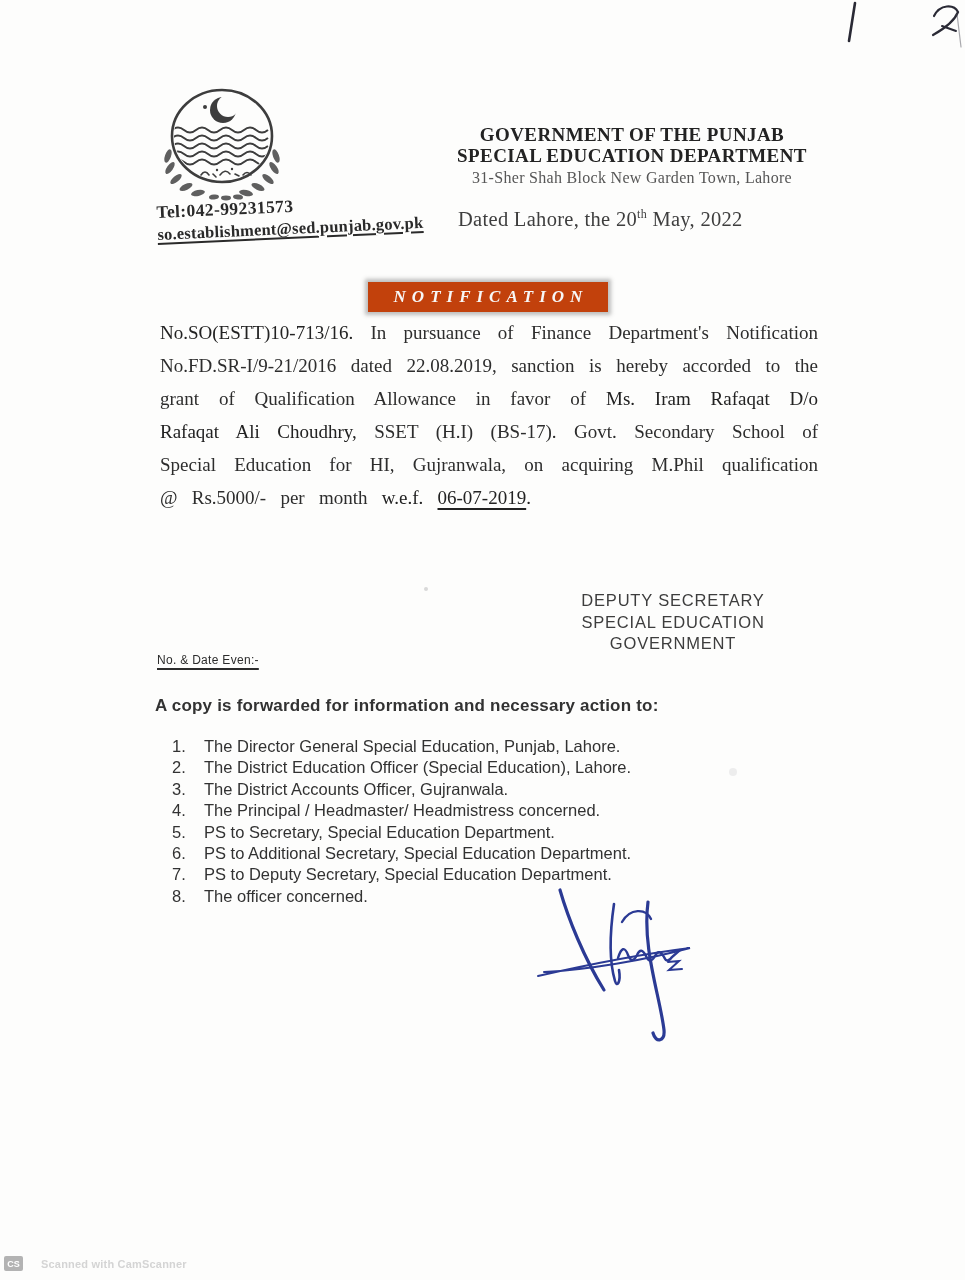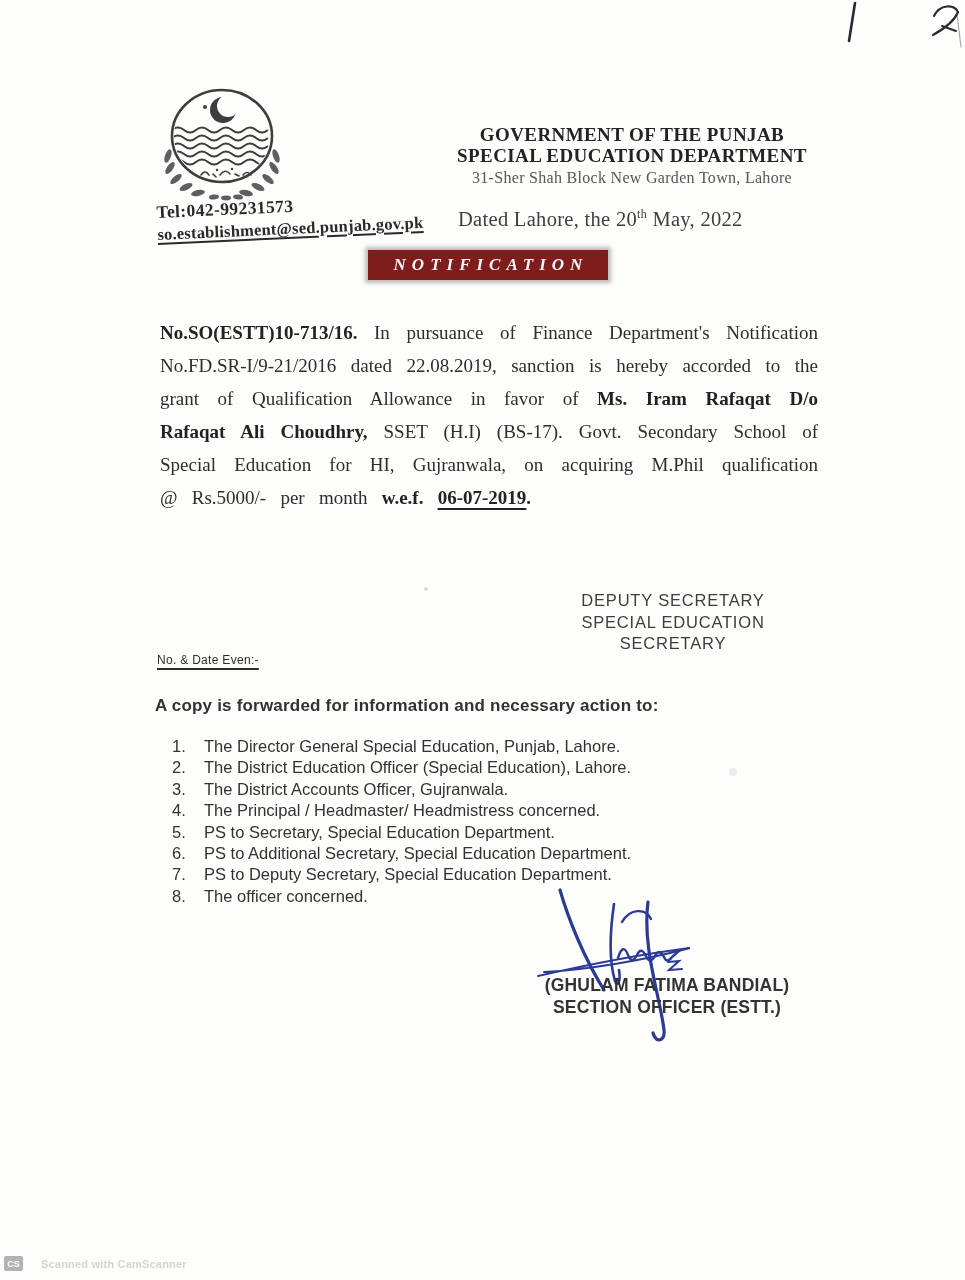--- a/index.html
+++ b/index.html
@@ -22,35 +22,35 @@
   .email-line{
     font-weight:bold;font-size:16.5px;color:#2a2a2a;margin-top:2px;letter-spacing:.2px;
     text-decoration:underline;text-underline-offset:3px;text-decoration-thickness:1.5px;
   }
   .date-line{
     position:absolute;left:458px;top:207px;font-size:20.5px;color:#3e3e3e;letter-spacing:.3px;
   }
   .date-line sup{font-size:12px;}
   
   .notif-box{
-    position:absolute;left:368px;top:250px;width:240px;height:30px;
-    background:#7f1d1d;display:flex;align-items:center;justify-content:center;
+    position:absolute;left:368px;top:282px;width:240px;height:30px;
+    background:#c2410c;display:flex;align-items:center;justify-content:center;
     box-shadow:0 0 4px 3px rgba(110,110,110,.45);
   }
   .notif-text{
     color:#f7f7f7;font-style:italic;font-weight:bold;font-size:17px;
     letter-spacing:6px;padding-left:6px;white-space:nowrap;
   }
   
   .body-para{
     position:absolute;left:160px;top:316px;width:658px;
     font-size:19px;line-height:33px;text-align:justify;
     word-spacing:.5em;color:#2d2d2d;
   }
-  .b{font-weight:bold;color:#222;}
+  .b{font-weight:normal;color:#222;}
   .u{text-decoration:underline;text-underline-offset:4px;text-decoration-thickness:2px;}
   
   .dep-sec{
     position:absolute;left:560px;top:590px;width:226px;text-align:center;
     font-family:Liberation Sans, sans-serif;font-size:16.5px;line-height:21.5px;
     font-weight:500;color:#3d3d3d;letter-spacing:.8px;
   }
   .ref-label{
     position:absolute;left:157px;top:653px;
     font-family:"Liberation Sans",sans-serif;font-size:12px;font-weight:500;color:#2c2c2c;
@@ -165,21 +165,21 @@
     <span>In pursuance of Finance Department's Notification No.FD.SR-I/9-21/2016 dated 22.08.2019, sanction is hereby accorded to the grant of Qualification Allowance in favor of</span>
     <span class="b">Ms. Iram Rafaqat D/o Rafaqat Ali Choudhry,</span>
     <span>SSET (H.I) (BS-17). Govt. Secondary School of Special Education for HI, Gujranwala, on acquiring M.Phil qualification @ Rs.5000/- per month</span>
     <span class="b">w.e.f.</span>
     <span class="b u">06-07-2019</span><span class="b">.</span>
   </div>
 
   <div class="dep-sec">
     <div>DEPUTY SECRETARY</div>
     <div>SPECIAL EDUCATION</div>
-    <div>SECRETARY</div>
+    <div>GOVERNMENT</div>
   </div>
 
   <div class="ref-label">No. &amp; Date Even:-</div>
   <div class="copy-line">A copy is forwarded for information and necessary action to:</div>
 
   <div class="recipients">
     <div class="recip-row">
         <span class="recip-num">1.</span>
         <span>The Director General Special Education, Punjab, Lahore.</span>
       </div>
@@ -218,24 +218,20 @@
       <path d="M 38,12 C 46,40 62,80 82,112" stroke-width="3.2"></path>
       <path d="M 92,26 C 87,60 88,86 93,103 C 95,110 99,104 97,92" stroke-width="2.6"></path>
       <path d="M 126,24 C 120,70 138,118 142,152 C 143,163 134,166 131,155" stroke-width="3.2"></path>
       <path d="M 100,44 C 108,30 124,30 129,41" stroke-width="2.4"></path>
       <path d="M 96,80 q 5,-16 10,-3 q 4,10 9,0 q 4,-9 9,1 q 4,9 9,0 q 4,-8 9,1 q 3,7 8,0 l 8,-7" stroke-width="2.4"></path>
       <path d="M 16,98 C 60,88 120,76 168,70 C 124,82 64,92 22,94" stroke-width="2"></path>
       <path d="M 146,84 l 11,-1 l -10,9 l 13,-1" stroke-width="2"></path>
     </g>
   </svg>
 
-  <div class="sig-block">
-    <div>(GHULAM FATIMA BANDIAL)</div>
-    <div>SECTION OFFICER (ESTT.)</div>
-  </div>
 
   <div class="speck1"></div>
   <div class="speck2"></div>
 
   <div class="cam-badge">
     <div class="cs-box">CS</div>
     <div class="cam-text">Scanned with CamScanner</div>
   </div>
 
 </div>

